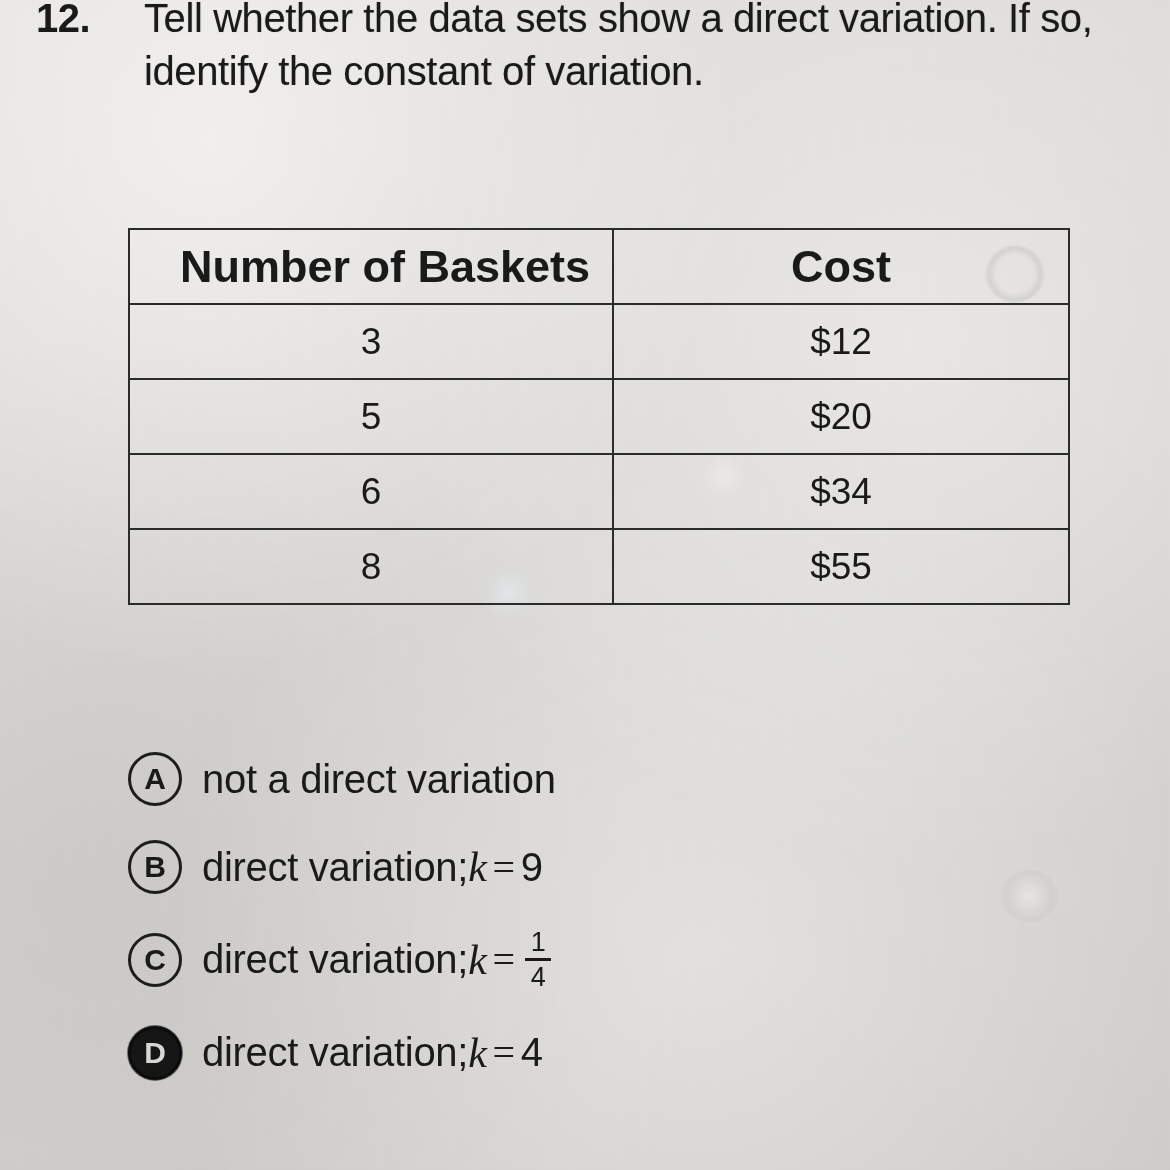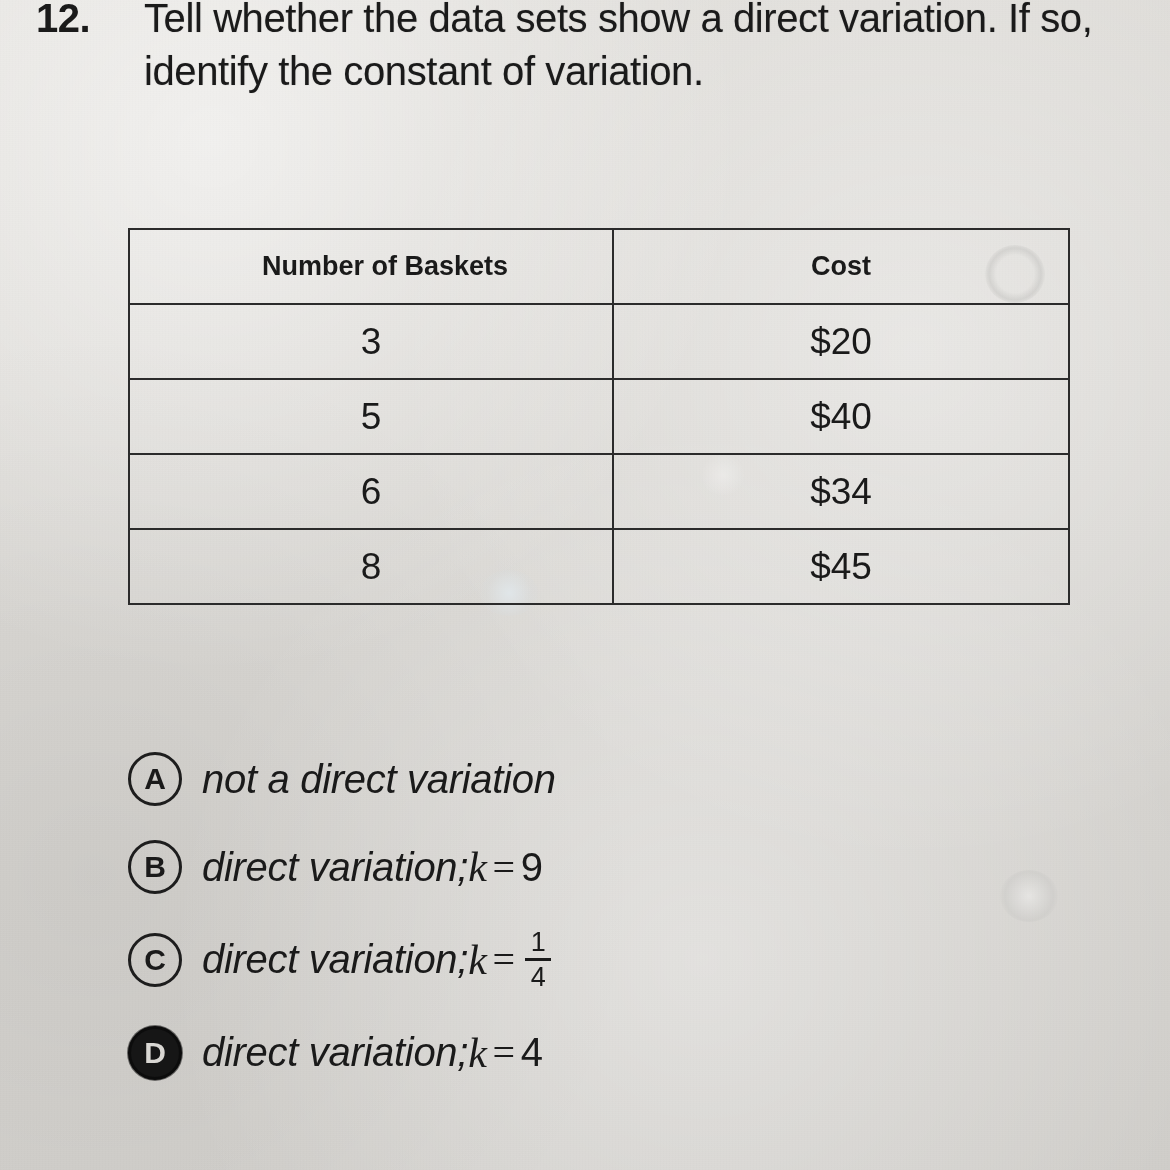--- a/index.html
+++ b/index.html
@@ -87,21 +87,21 @@
     border: 2px solid #2b2b2b;
     height: 73px;
     text-align: center;
     font-size: 37px;
     font-weight: normal;
     padding: 0;
     background: transparent;
   }
   .data-table th {
     font-weight: bold;
-    font-size: 27px;
+    font-size: 45px;
   }
   .data-table col.c1 { width: 484px; }
   .data-table col.c2 { width: 456px; }
   .th-baskets { text-align: left; padding-left: 28px !important; }
 
   
   .choices {
     position: absolute;
     left: 128px;
     top: 752px;
@@ -128,21 +128,20 @@
     margin-right: 20px;
   }
   .bubble.filled {
     background: #161616;
     color: #d9d7d3;
     border-color: #0c0c0c;
     box-shadow: 0 0 0 1px rgba(0,0,0,0.5);
   }
   .choice-text {
     white-space: nowrap;
-    font-style: italic;
   }
   .ital {
     font-family: "Liberation Serif", serif;
     font-style: italic;
     font-size: 42px;
   }
   .eq {
     font-family: "Liberation Serif", serif;
     margin: 0 6px;
   }
@@ -183,33 +182,33 @@
       </colgroup>
     <thead>
       <tr>
         <th class="th-baskets">Number of Baskets</th>
         <th>Cost</th>
       </tr>
     </thead>
     <tbody>
       <tr>
         <td>3</td>
+        <td>$12</td>
+      </tr>
+      <tr>
+        <td>5</td>
         <td>$20</td>
-      </tr>
-      <tr>
-        <td>5</td>
-        <td>$40</td>
       </tr>
       <tr>
         <td>6</td>
         <td>$34</td>
       </tr>
       <tr>
         <td>8</td>
-        <td>$45</td>
+        <td>$55</td>
       </tr>
     </tbody>
   </table>
 
   <div class="choices">
 
     <div class="choice">
       <span class="bubble">A</span>
       <span class="choice-text">not a direct variation</span>
     </div>

